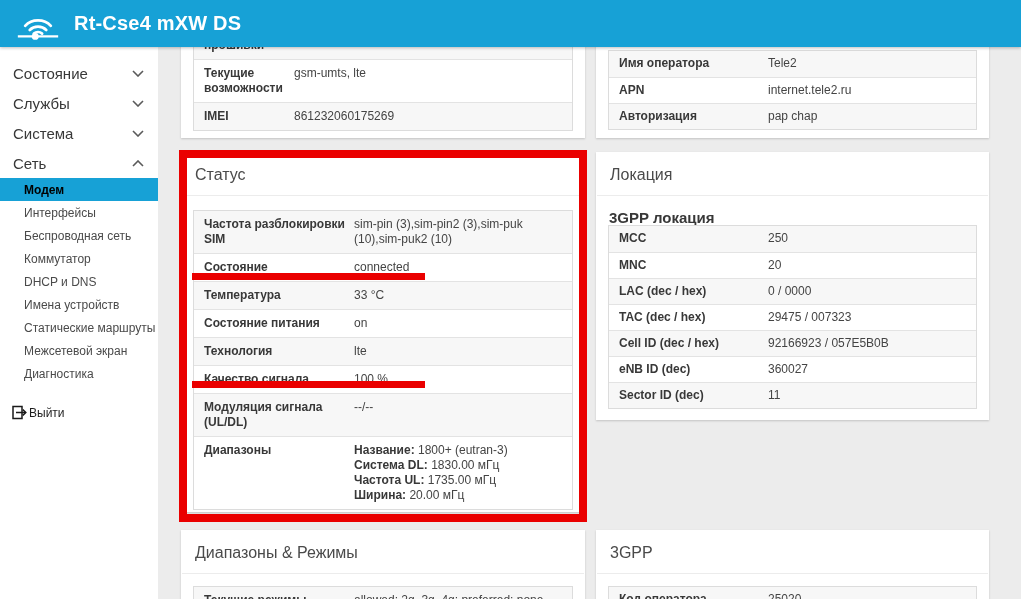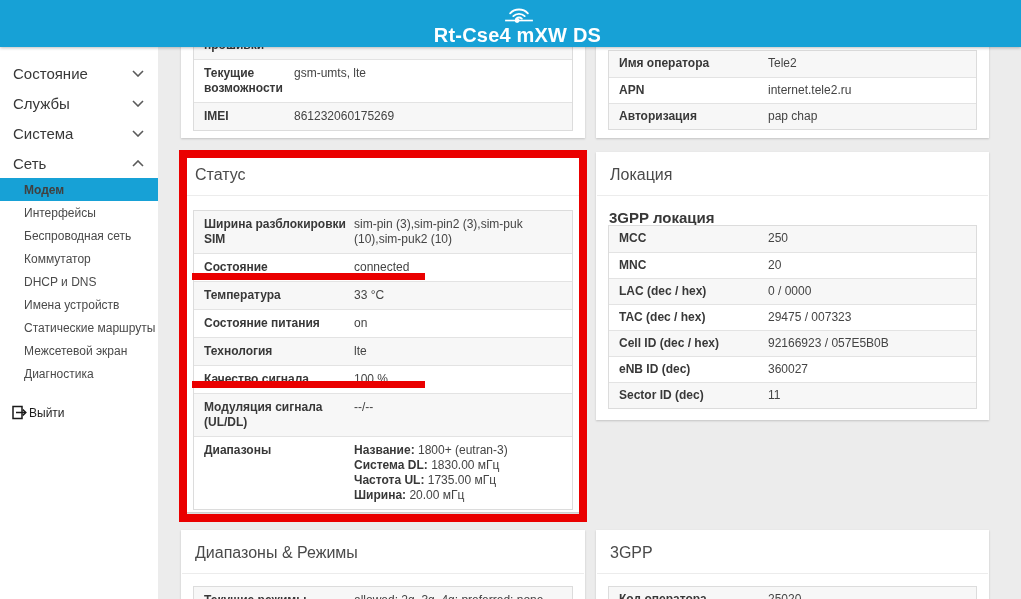--- a/index.html
+++ b/index.html
@@ -3,32 +3,32 @@
 <meta charset="utf-8">
 <style>
   * { margin:0; padding:0; box-sizing:border-box; }
   html,body { width:1021px; height:599px; overflow:hidden; background:#fff;
     font-family:"Liberation Sans","DejaVu Sans",sans-serif; color:#404040; }
   #stage { position:relative; width:1021px; height:599px; overflow:hidden; }
 
   
   #header { position:absolute; left:0; top:0; width:1021px; height:47px;
     background:var(--accent,#17a1d6); z-index:20; display:flex; align-items:center;
-    box-shadow:0 1px 3px rgba(0,0,0,.25);flex-direction:column; }
+    box-shadow:0 1px 3px rgba(0,0,0,.25); }
   #header .logo { margin-left:16px; width:44px; height:36px; }
   #header .title { color:#fff; font-size:20px; font-weight:600; margin-left:14px; letter-spacing:.2px; }
 
   
   #sidebar { position:absolute; left:0; top:47px; width:158px; bottom:0; background:#fff; z-index:5; }
   .side-item { height:30px; display:flex; align-items:center; justify-content:space-between;
     padding:0 14px 0 13px; font-size:15px; color:#383838; cursor:pointer; }
   .side-item .chev { flex:0 0 auto; margin-left:4px; }
   .sub-item { height:23px; display:flex; align-items:center; padding-left:24px;
     font-size:12px; color:#4a4a4a; cursor:pointer; }
-  .sub-item.active { background:var(--accent,#17a1d6); color:#404040; font-weight:700; }
+  .sub-item.active { background:var(--accent,#17a1d6); color:#000000; font-weight:700; }
   #logout { position:absolute; left:12px; top:358px; display:flex; align-items:center;
     font-size:12px; color:#1d1d1d; cursor:pointer; }
   #logout .lbl { margin-left:1px; }
 
   
   #main { position:absolute; left:158px; top:47px; right:0; bottom:0;
     background:#ececec; overflow:hidden; z-index:1; }
   .panel { position:absolute; background:#fff; box-shadow:0 1px 2px rgba(0,0,0,.18); }
   .panel-title { margin:14px 12px 11px 14px; font-size:16px; font-weight:400; color:#4a4a4a; }
   .panel-sep { border:0; border-top:1px solid #ececec; margin:0 1px; }
@@ -155,21 +155,21 @@
             <div class="tval">pap chap</div>
           </div>
         </div>
     </div>
 
     <div class="panel" style="left:23px; top:105px; width:404px; height:360px;">
       <div class="panel-title">Статус</div>
       <hr class="panel-sep">
       <div class="itable lcol-160" style="top:58px;">
           <div class="trow">
-            <div class="tlabel">Ширина разблокировки SIM</div>
+            <div class="tlabel">Частота разблокировки SIM</div>
             <div class="tval">sim-pin (3),sim-pin2 (3),sim-puk (10),sim-puk2 (10)</div>
           </div>
           <div class="trow">
             <div class="tlabel">Состояние</div>
             <div class="tval">connected</div>
           </div>
           <div class="trow">
             <div class="tlabel">Температура</div>
             <div class="tval">33 °C</div>
           </div>

